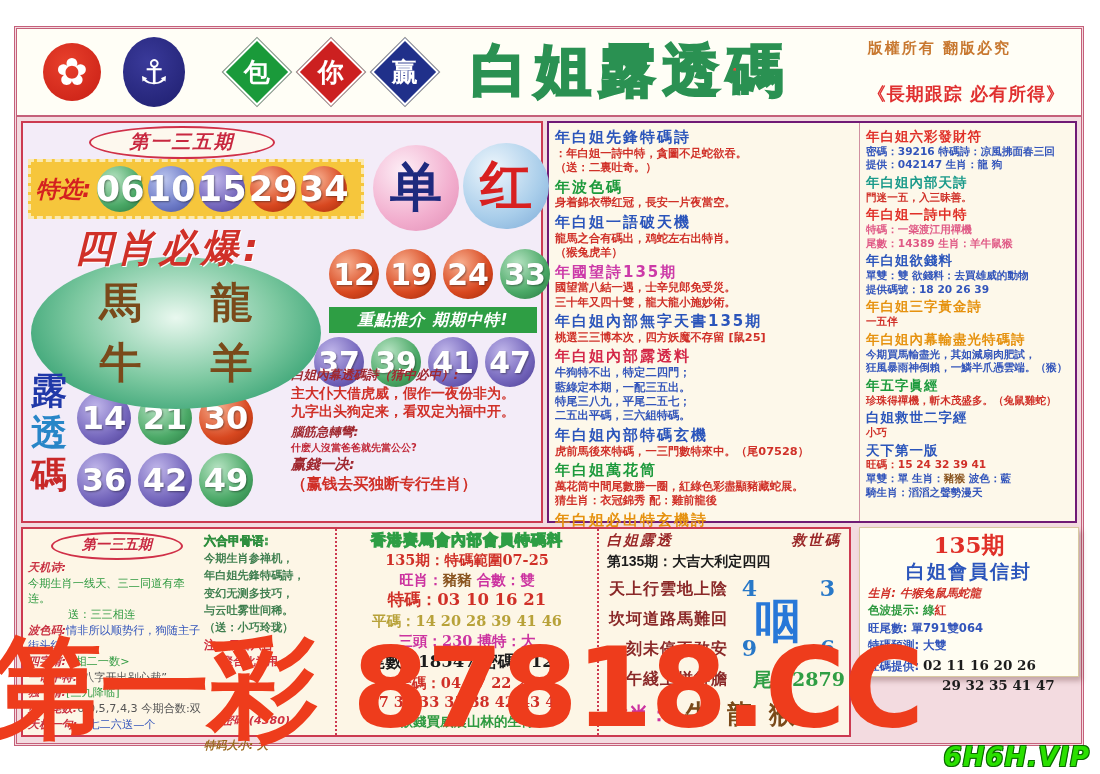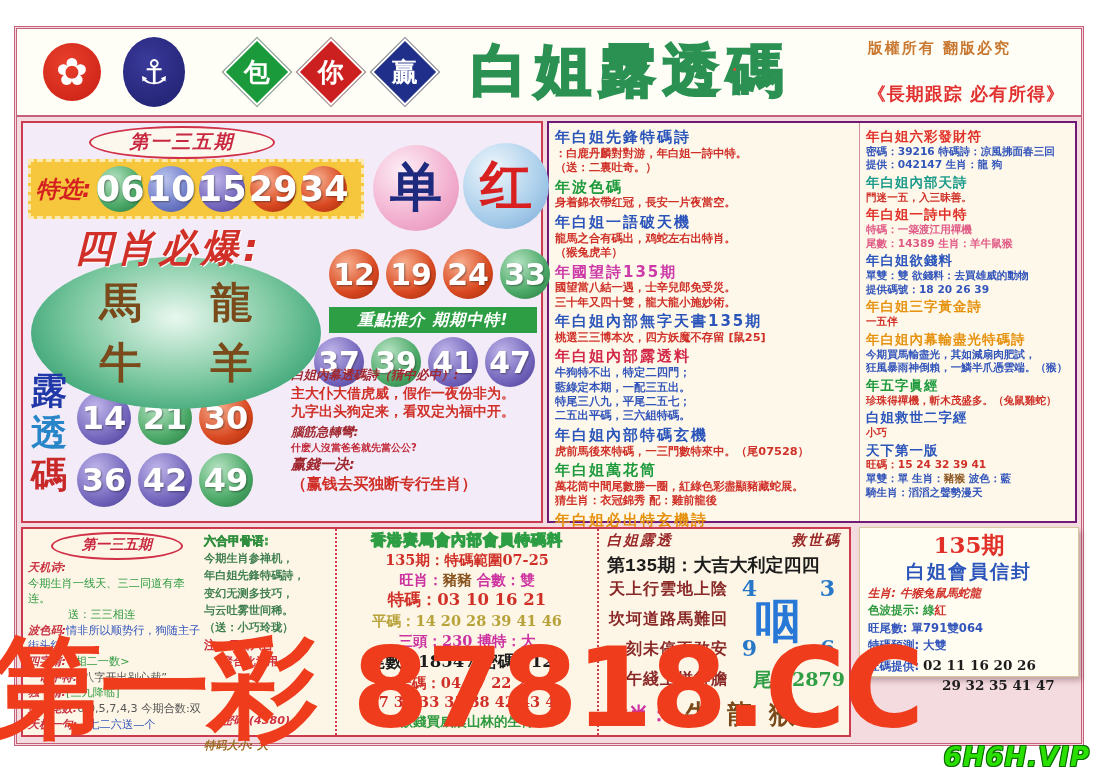--- a/index.html
+++ b/index.html
@@ -75,21 +75,21 @@
   .bl2-title{color:#4aa858;font-weight:900;font-size:12px;-webkit-text-stroke:.5px #2e8e3e;}
   .bl2-line{color:#3f7f4f;font-weight:600;line-height:1.55;}
   .bl2-note{color:#d03040;font-weight:800;margin-left:18px;}
   .note-mark{color:#d03040;font-weight:900;font-size:12px;}
   .bl2-pass{color:#d03040;font-style:italic;font-weight:bold;}
   .hkjc{width:264px;border-left:2px dotted #cc3a50;border-right:2px dotted #cc3a50;padding:2px 4px;text-align:center;box-sizing:border-box;}
   .hk-title{font-weight:900;font-size:15px;color:#effaef;-webkit-text-stroke:1.2px #2e9e44;letter-spacing:1px;white-space:nowrap;}
   .hk-line{font-size:14.5px;font-weight:bold;line-height:1.35;font-family:"DejaVu Serif",serif;}
   .savior{flex:1;position:relative;padding:2px 8px;}
   .sv-head{display:flex;justify-content:space-between;color:#9a2828;font-weight:900;font-size:14.5px;font-style:italic;letter-spacing:2px;}
-  .sv-headline{color:#1c1c1c;font-weight:900;font-size:18px;font-family:Liberation Mono, monospace;margin-top:3px;white-space:nowrap;}
+  .sv-headline{color:#1c1c1c;font-weight:900;font-size:14px;font-family:Liberation Sans, sans-serif;margin-top:3px;white-space:nowrap;}
   .sv-poem{position:absolute;left:10px;color:#8a2828;font-weight:bold;font-size:16px;font-family:"DejaVu Serif",serif;letter-spacing:1px;white-space:nowrap;}
   .sv-num{position:absolute;color:#2878c8;font-size:22px;font-weight:bold;font-family:"DejaVu Serif",serif;}
   .sv-big{position:absolute;right:48px;top:62px;color:#2878d8;font-size:46px;font-weight:900;}
   .sv-tail{position:absolute;right:4px;top:138px;color:#2f9e44;font-size:19px;font-weight:bold;font-family:"DejaVu Serif",serif;}
   .sv-sx{position:absolute;left:10px;bottom:3px;display:flex;align-items:center;gap:16px;}
   .sv-sx-label{color:#cc33a0;font-weight:900;font-size:20px;}
   .sv-animal{color:#7a4a1a;font-size:26px;font-weight:bold;font-family:"DejaVu Serif",serif;}
   .envelope{width:220px;margin-left:8px;height:150px;background:#fffdf2;border:1px solid #d8c8a0;box-shadow:3px 4px 5px rgba(90,40,40,.3);padding:2px 8px;box-sizing:border-box;}
   .env-issue{text-align:center;color:#e03028;font-weight:900;font-size:23px;font-family:"DejaVu Serif",serif;}
   .env-title{text-align:center;color:#2b55bb;font-weight:900;font-size:19px;letter-spacing:2px;margin-top:-2px;}
@@ -190,21 +190,21 @@
           <div class="lt-title" style="margin-top:4px;">腦筋急轉彎:</div>
           <div class="lt-riddle">什麽人沒當爸爸就先當公公?</div>
           <div class="lt-win">赢錢一决:</div>
           <div class="lt-win-text">（赢钱去买独断专行生肖）</div>
         </div>
       </div>
 
       <div class="panel-mr">
         <div class="panel-middle">
           <div class="sec-title tc-blue">年白姐先鋒特碼詩</div>
-          <div class="sec-line c-red">：白鹿丹麟對對游，年白姐一詩中特。</div>
+          <div class="sec-line c-red">：年白姐一詩中特，貪圖不足蛇欲吞。</div>
           <div class="sec-line c-red">（送：二裏吐奇。）</div>
           <div class="sec-title tc-green">年波色碼</div>
           <div class="sec-line c-red">身着錦衣帶红冠，長安一片夜當空。</div>
           <div class="sec-title tc-blue">年白姐一語破天機</div>
           <div class="sec-line c-red">龍馬之合有碼出，鸡蛇左右出特肖。</div>
           <div class="sec-line c-red">（猴兔虎羊）</div>
           <div class="sec-title tc-magenta">年國望詩135期</div>
           <div class="sec-line c-red">國望當八結一遇，士辛兒郎免受災。</div>
           <div class="sec-line c-red">三十年又四十雙，龍大龍小施妙術。</div>
           <div class="sec-title tc-blue">年白姐內部無字天書135期</div>

